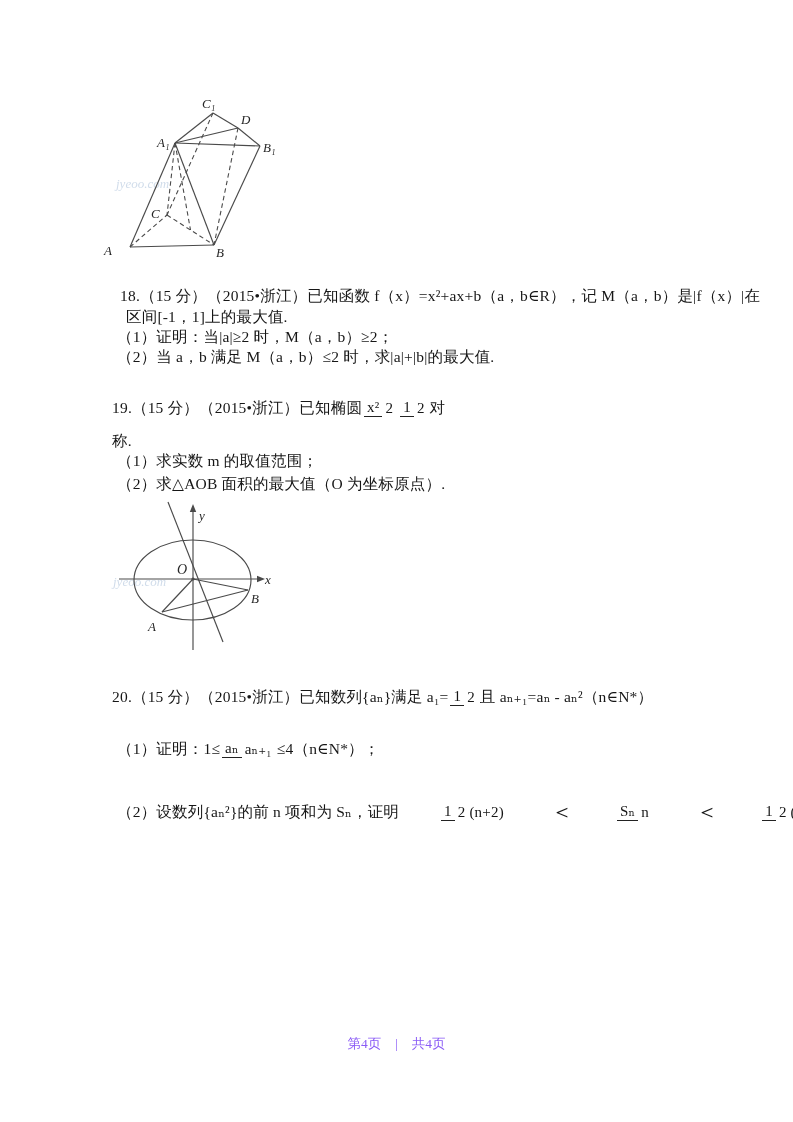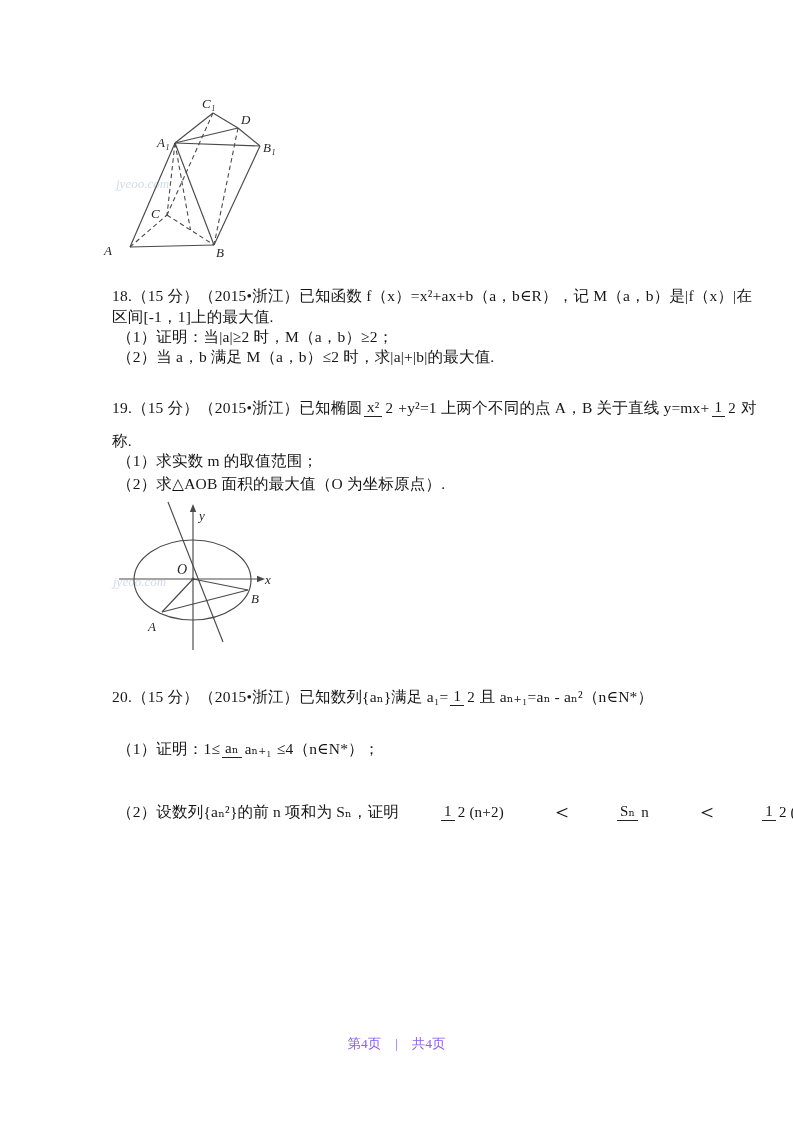--- a/index.html
+++ b/index.html
@@ -89,32 +89,31 @@
     </g>
     <text class="fig-label" x="102" y="13">C₁</text>
     <text class="fig-label" x="141" y="29">D</text>
     <text class="fig-label" x="57" y="52">A₁</text>
     <text class="fig-label" x="163" y="57">B₁</text>
     <text class="fig-label" x="51" y="123">C</text>
     <text class="fig-label" x="4" y="160">A</text>
     <text class="fig-label" x="116" y="162">B</text>
   </svg>
 
-  <div class="line" style="left:112px;top:286px;">18.（15 分）（2015•浙江）已知函数 f（x）=x²+ax+b（a，b∈R），记 M（a，b）是|f（x）|在</div>
-  <div class="line" style="left:112px;top:307px;">区间[-1，1]上的最大值.</div>
+  <div class="line" style="left:120px;top:286px;">18.（15 分）（2015•浙江）已知函数 f（x）=x²+ax+b（a，b∈R），记 M（a，b）是|f（x）|在</div>
+  <div class="line" style="left:126px;top:307px;">区间[-1，1]上的最大值.</div>
   <div class="line" style="left:117px;top:327px;">（1）证明：当|a|≥2 时，M（a，b）≥2；</div>
   <div class="line" style="left:117px;top:347px;">（2）当 a，b 满足 M（a，b）≤2 时，求|a|+|b|的最大值.</div>
 
   <div class="line fline" style="left:112px;top:388px;height:40px;">
     <span>19.（15 分）（2015•浙江）已知椭圆</span>
     <span class="frac">
       <span class="fnum">x²</span>
       <span class="fden">2</span>
     </span>
-    <span>+y²=1 上两个不同的点 A，B 关于直线 y=mx+</span>
     <span class="frac">
       <span class="fnum">1</span>
       <span class="fden">2</span>
     </span>
     <span>对</span>
   </div>
   <div class="line" style="left:112px;top:431px;">称.</div>
   <div class="line" style="left:117px;top:451px;">（1）求实数 m 的取值范围；</div>
   <div class="line" style="left:117px;top:474px;">（2）求△AOB 面积的最大值（O 为坐标原点）.</div>
 

